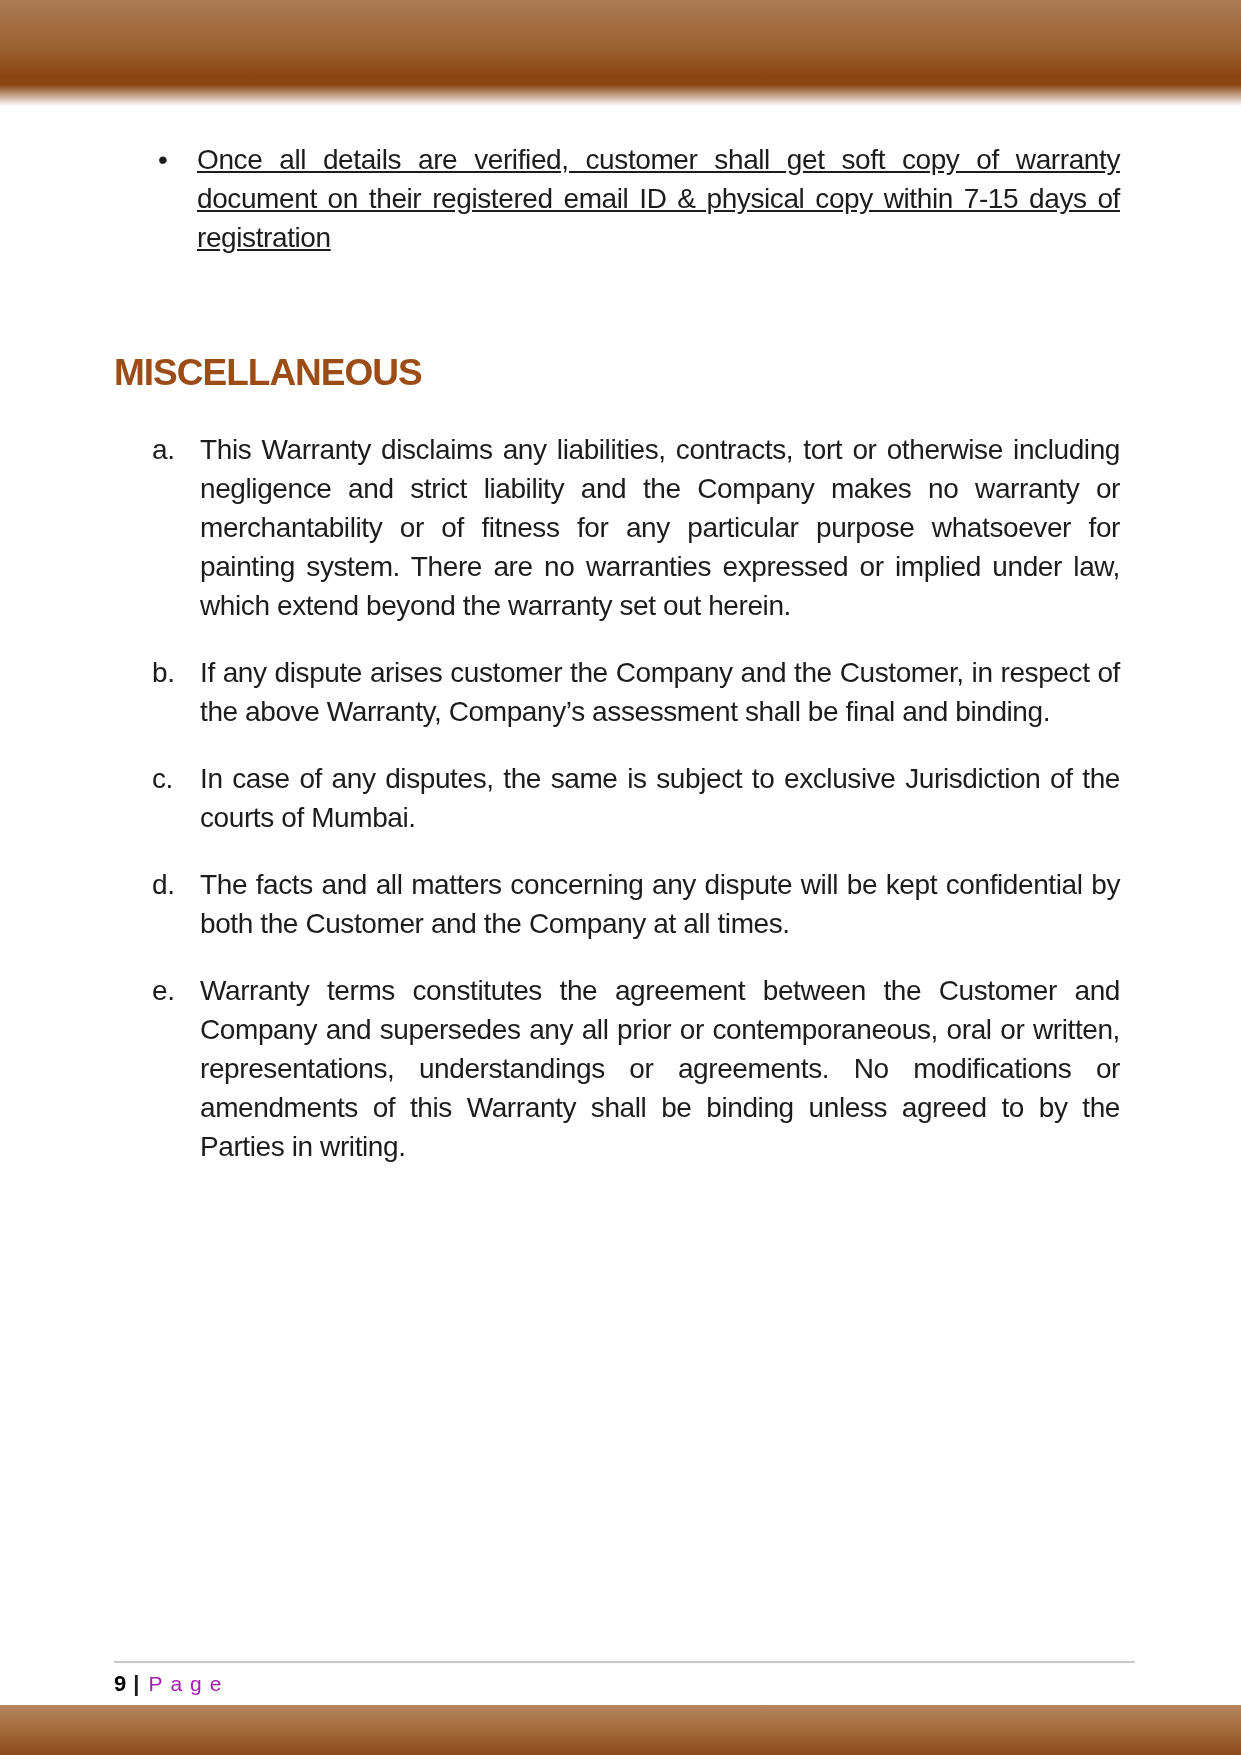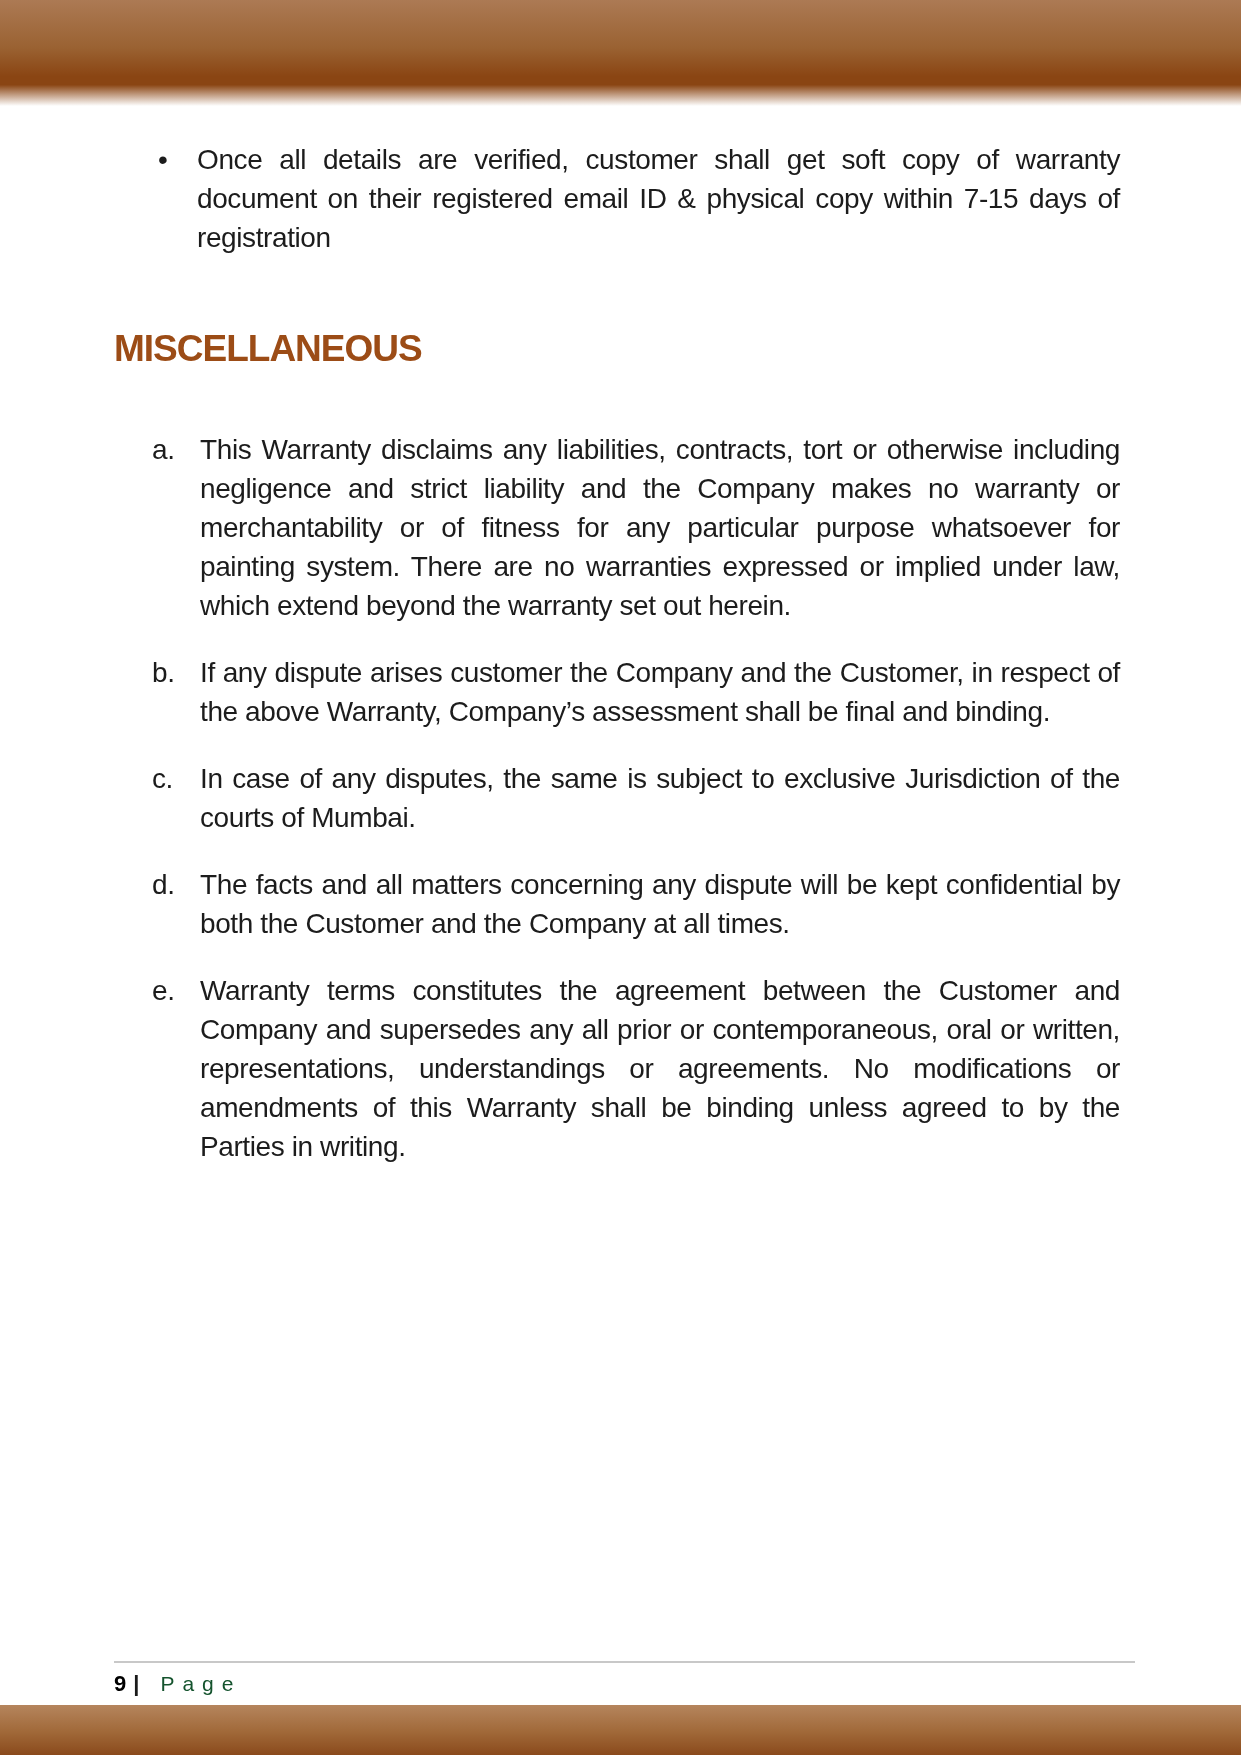--- a/index.html
+++ b/index.html
@@ -46,25 +46,26 @@
     line-height: 39px;
     letter-spacing: -0.4px;
   }
   .bullet-marker {
     flex: 0 0 39px;
     font-size: 28px;
   }
   .bullet-text {
     flex: 1 1 auto;
     text-align: justify;
+    text-decoration: underline;
   }
 
   .section-heading {
     position: absolute;
-    top: 328px;
+    top: 352px;
     left: 114px;
     font-size: 37px;
     font-weight: bold;
     letter-spacing: -1px;
     color: #9c4c16;
   }
 
   .alpha-list {
     position: absolute;
     top: 430px;
@@ -108,23 +109,22 @@
     color: #000000;
   }
   .footer-separator {
     font-size: 22px;
     font-weight: 600;
     color: #1a1a1a;
     margin: 0 9px 0 7px;
   }
   .footer-page-label {
     font-size: 21px;
-    color: #14532d;
+    color: #a21caf;
     letter-spacing: 8px;
-    margin-left: 12px;
   }
 </style>
 </head>
 <body>
 
 <div class="page">
 
   <div class="top-bar"></div>
 
   <div class="bullet-row">

